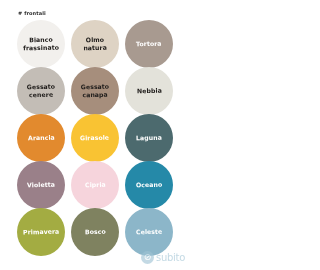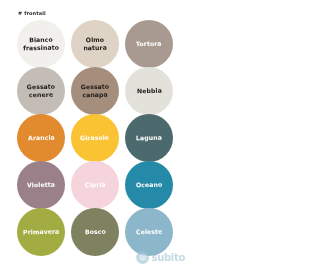--- a/index.html
+++ b/index.html
@@ -94,21 +94,21 @@
     display: flex;
     align-items: center;
     justify-content: center;
     color: #ffffff;
     font-size: 9px;
     line-height: 1;
   }
   .wm-text {
     font-family: "DejaVu Sans", sans-serif;
     font-size: 10px;
-    font-weight: bold;
+    font-weight: normal;
     color: #9fc3d4;
     letter-spacing: -0.3px;
   }
 </style>
 </head>
 <body>
 
 <div class="sheet">
 
   <div class="header"># frontali</div>

